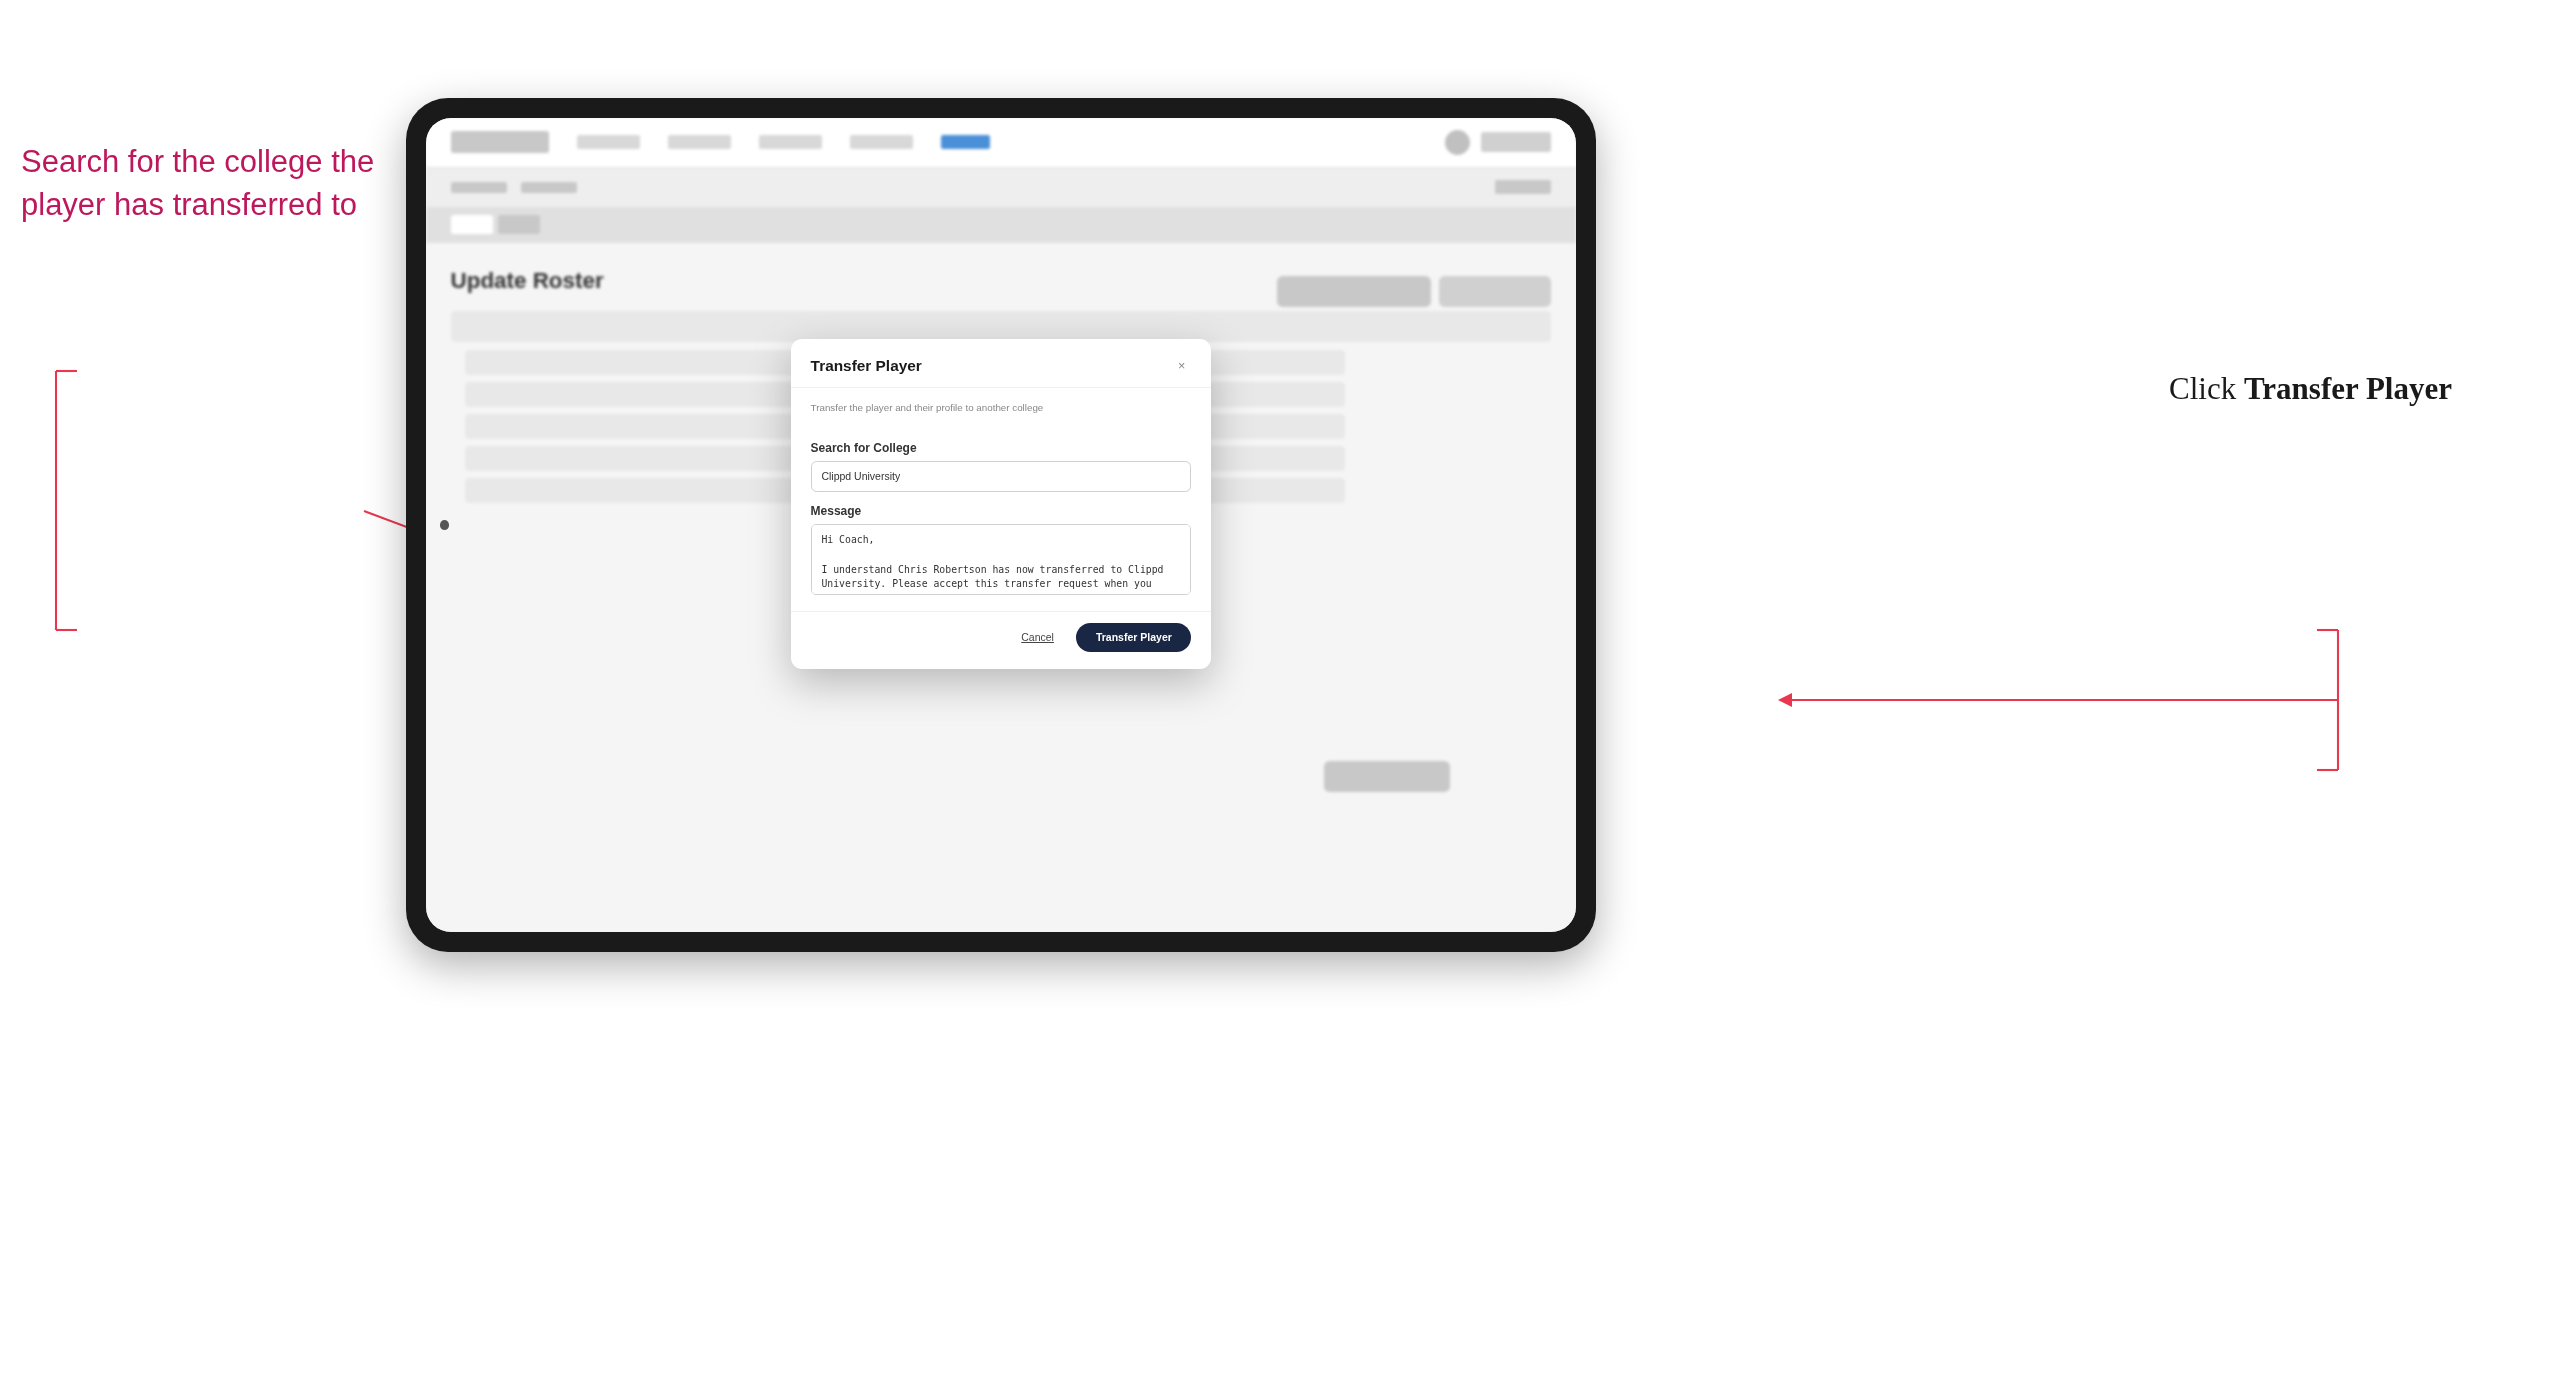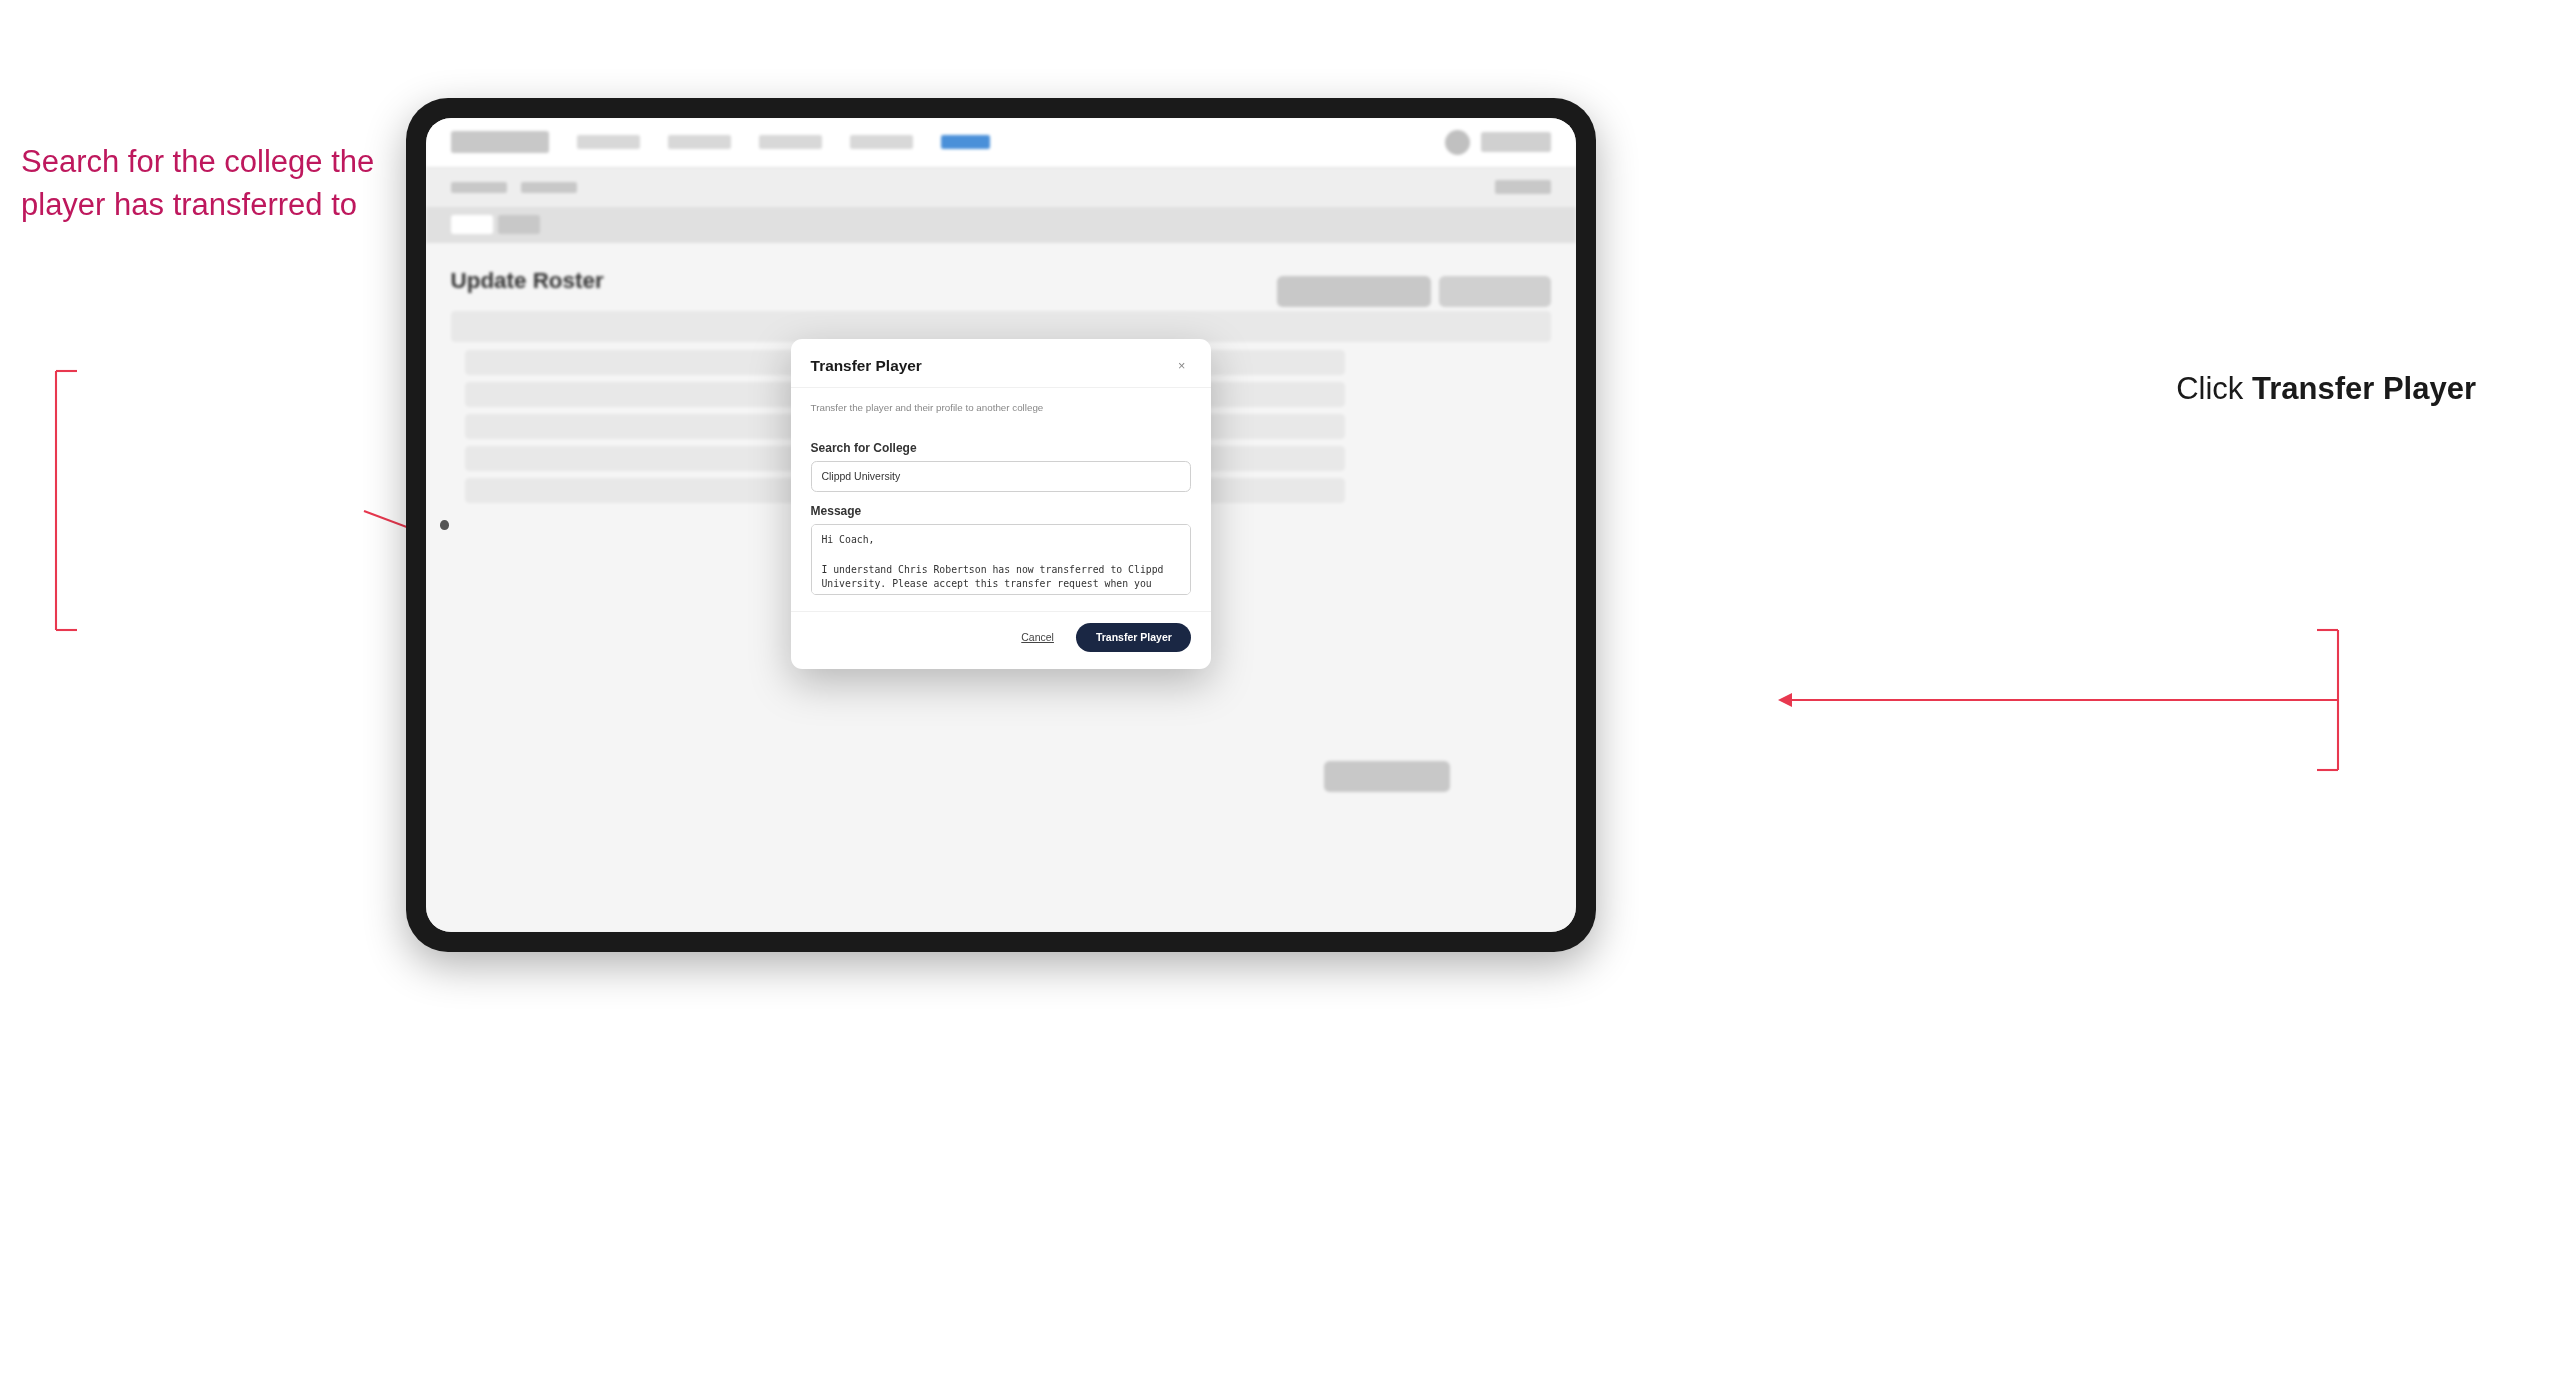--- a/index.html
+++ b/index.html
@@ -22,25 +22,26 @@
     .annotation-text {
       font-size: 31px;
       line-height: 1.4;
       color: #be185d;
       margin-bottom: 42px;
     }
 
     
     .annotation-right {
       position: absolute;
-      right: 100px;
+      right: 124px;
       top: 371px;
       font-size: 31px;
       color: #1a1a1a;
       white-space: nowrap;
+      font-family: Liberation Serif, serif;
     }
     .annotation-right strong {
       font-weight: 700;
     }
 
     
     .arrow-svg {
       position: absolute;
       top: 0;
       left: 0;

